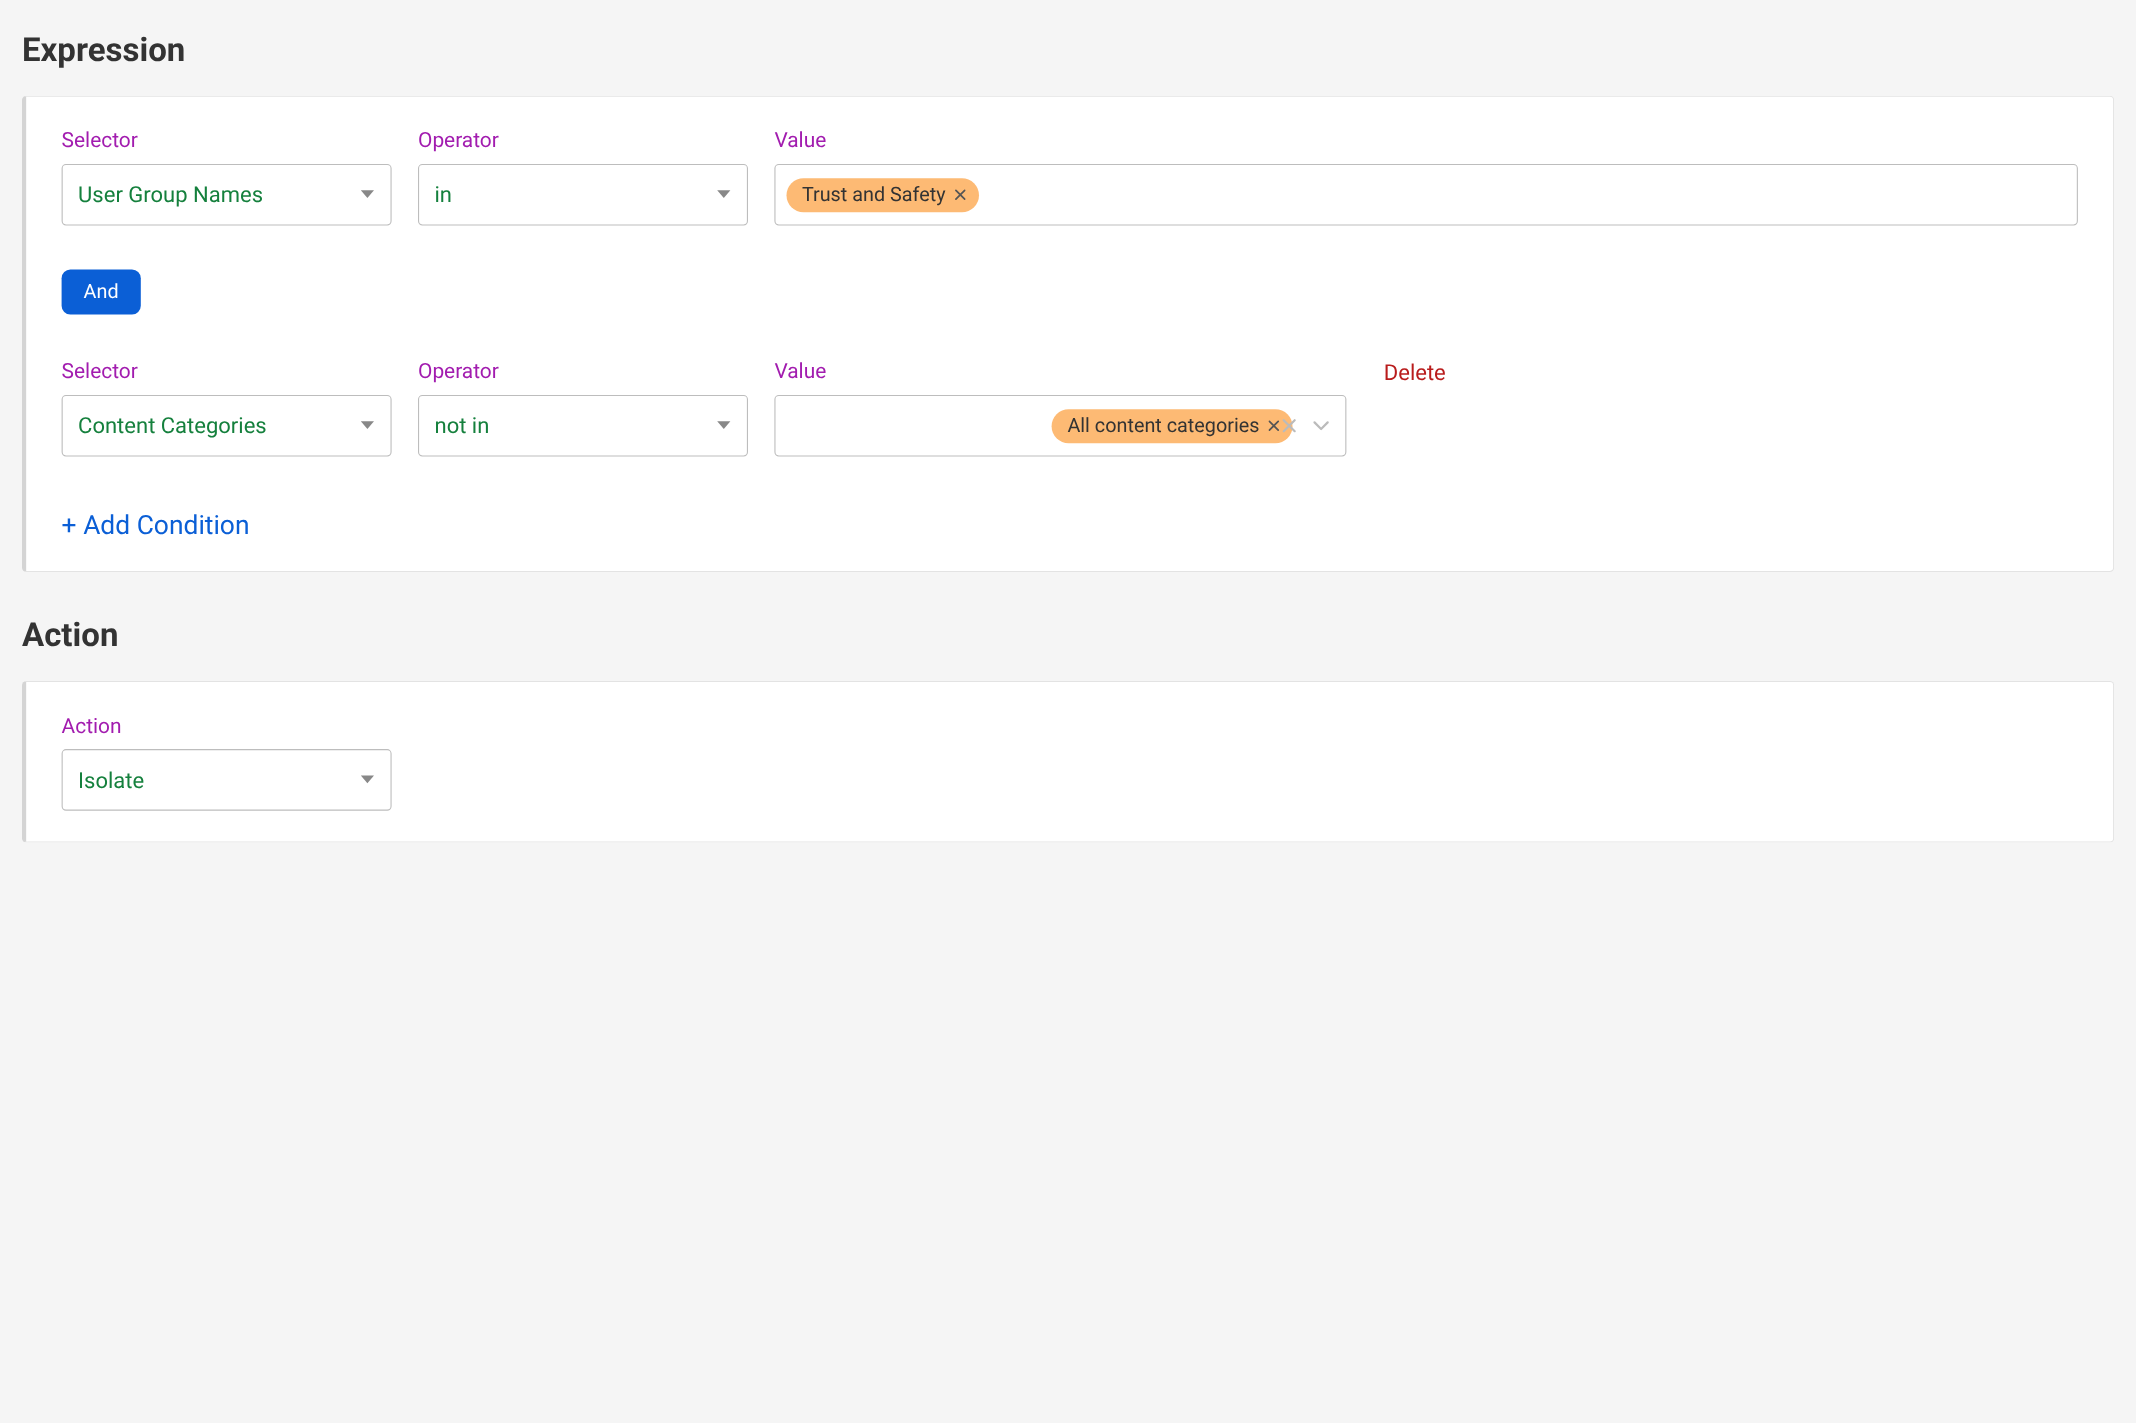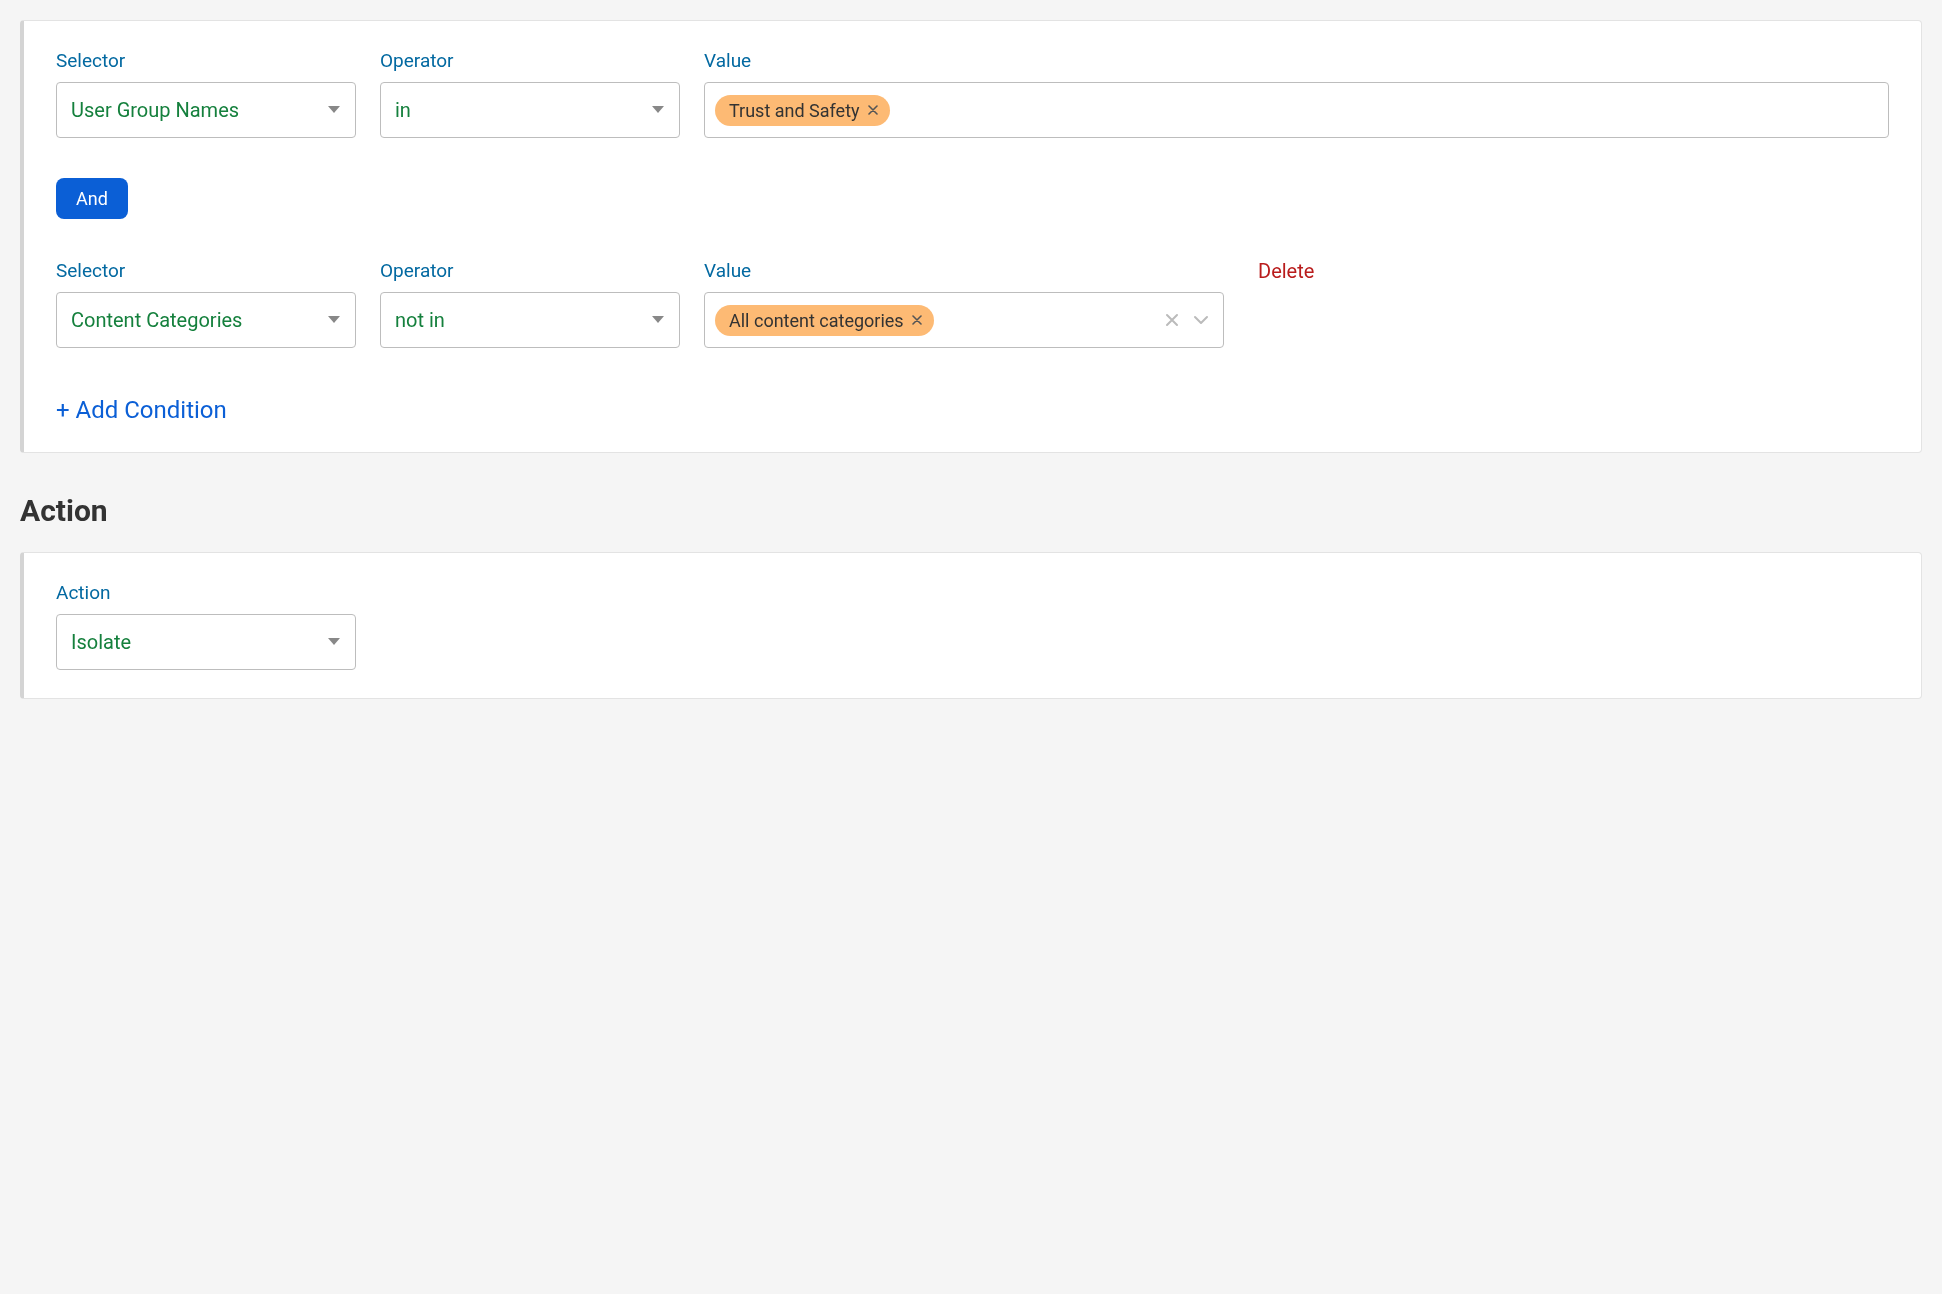--- a/index.html
+++ b/index.html
@@ -37,21 +37,21 @@
     display: flex;
     flex-direction: column;
     gap: 10px;
   }
   .field.selector { width: 300px; }
   .field.operator { width: 300px; justify-content: space-between; }
   .field.value    { flex: 1; min-width: 300px; }
   .field.action-field { width: 300px; }
   .label {
     font-size: 19px;
-    color: #0369a1;
+    color: #a21caf;
   }
   .select-box {
     position: relative;
     border: 1px solid #bdbdbd;
     border-radius: 4px;
     height: 56px;
     display: flex;
     align-items: center;
     padding: 0 44px 0 14px;
     font-size: 20px;
@@ -75,20 +75,21 @@
     display: flex;
     align-items: center;
     padding: 6px 10px;
     gap: 8px;
     flex-wrap: wrap;
     background: #fff;
   }
   .tag-box.combo {
     padding-right: 48px;
     position: relative;
+    justify-content: flex-end;
   }
   .tag-box.combo .clear-icon {
     position: absolute;
     right: 44px;
     top: 50%;
     transform: translateY(-50%);
     color: #aaa;
     cursor: pointer;
   }
   .tag-box.combo .expand-icon {
@@ -146,20 +147,21 @@
     margin-top: 28px;
     display: inline-block;
   }
   svg { display:block; }
 </style>
 </head>
 <body>
 
 <div class="page">
 
+  <h2 class="section-title">Expression</h2>
 
   <div class="panel">
 
     
     <div class="row">
       <div class="field selector">
         <span class="label">Selector</span>
         <div class="select-box">
           <span>User Group Names</span>
           <span class="caret">

